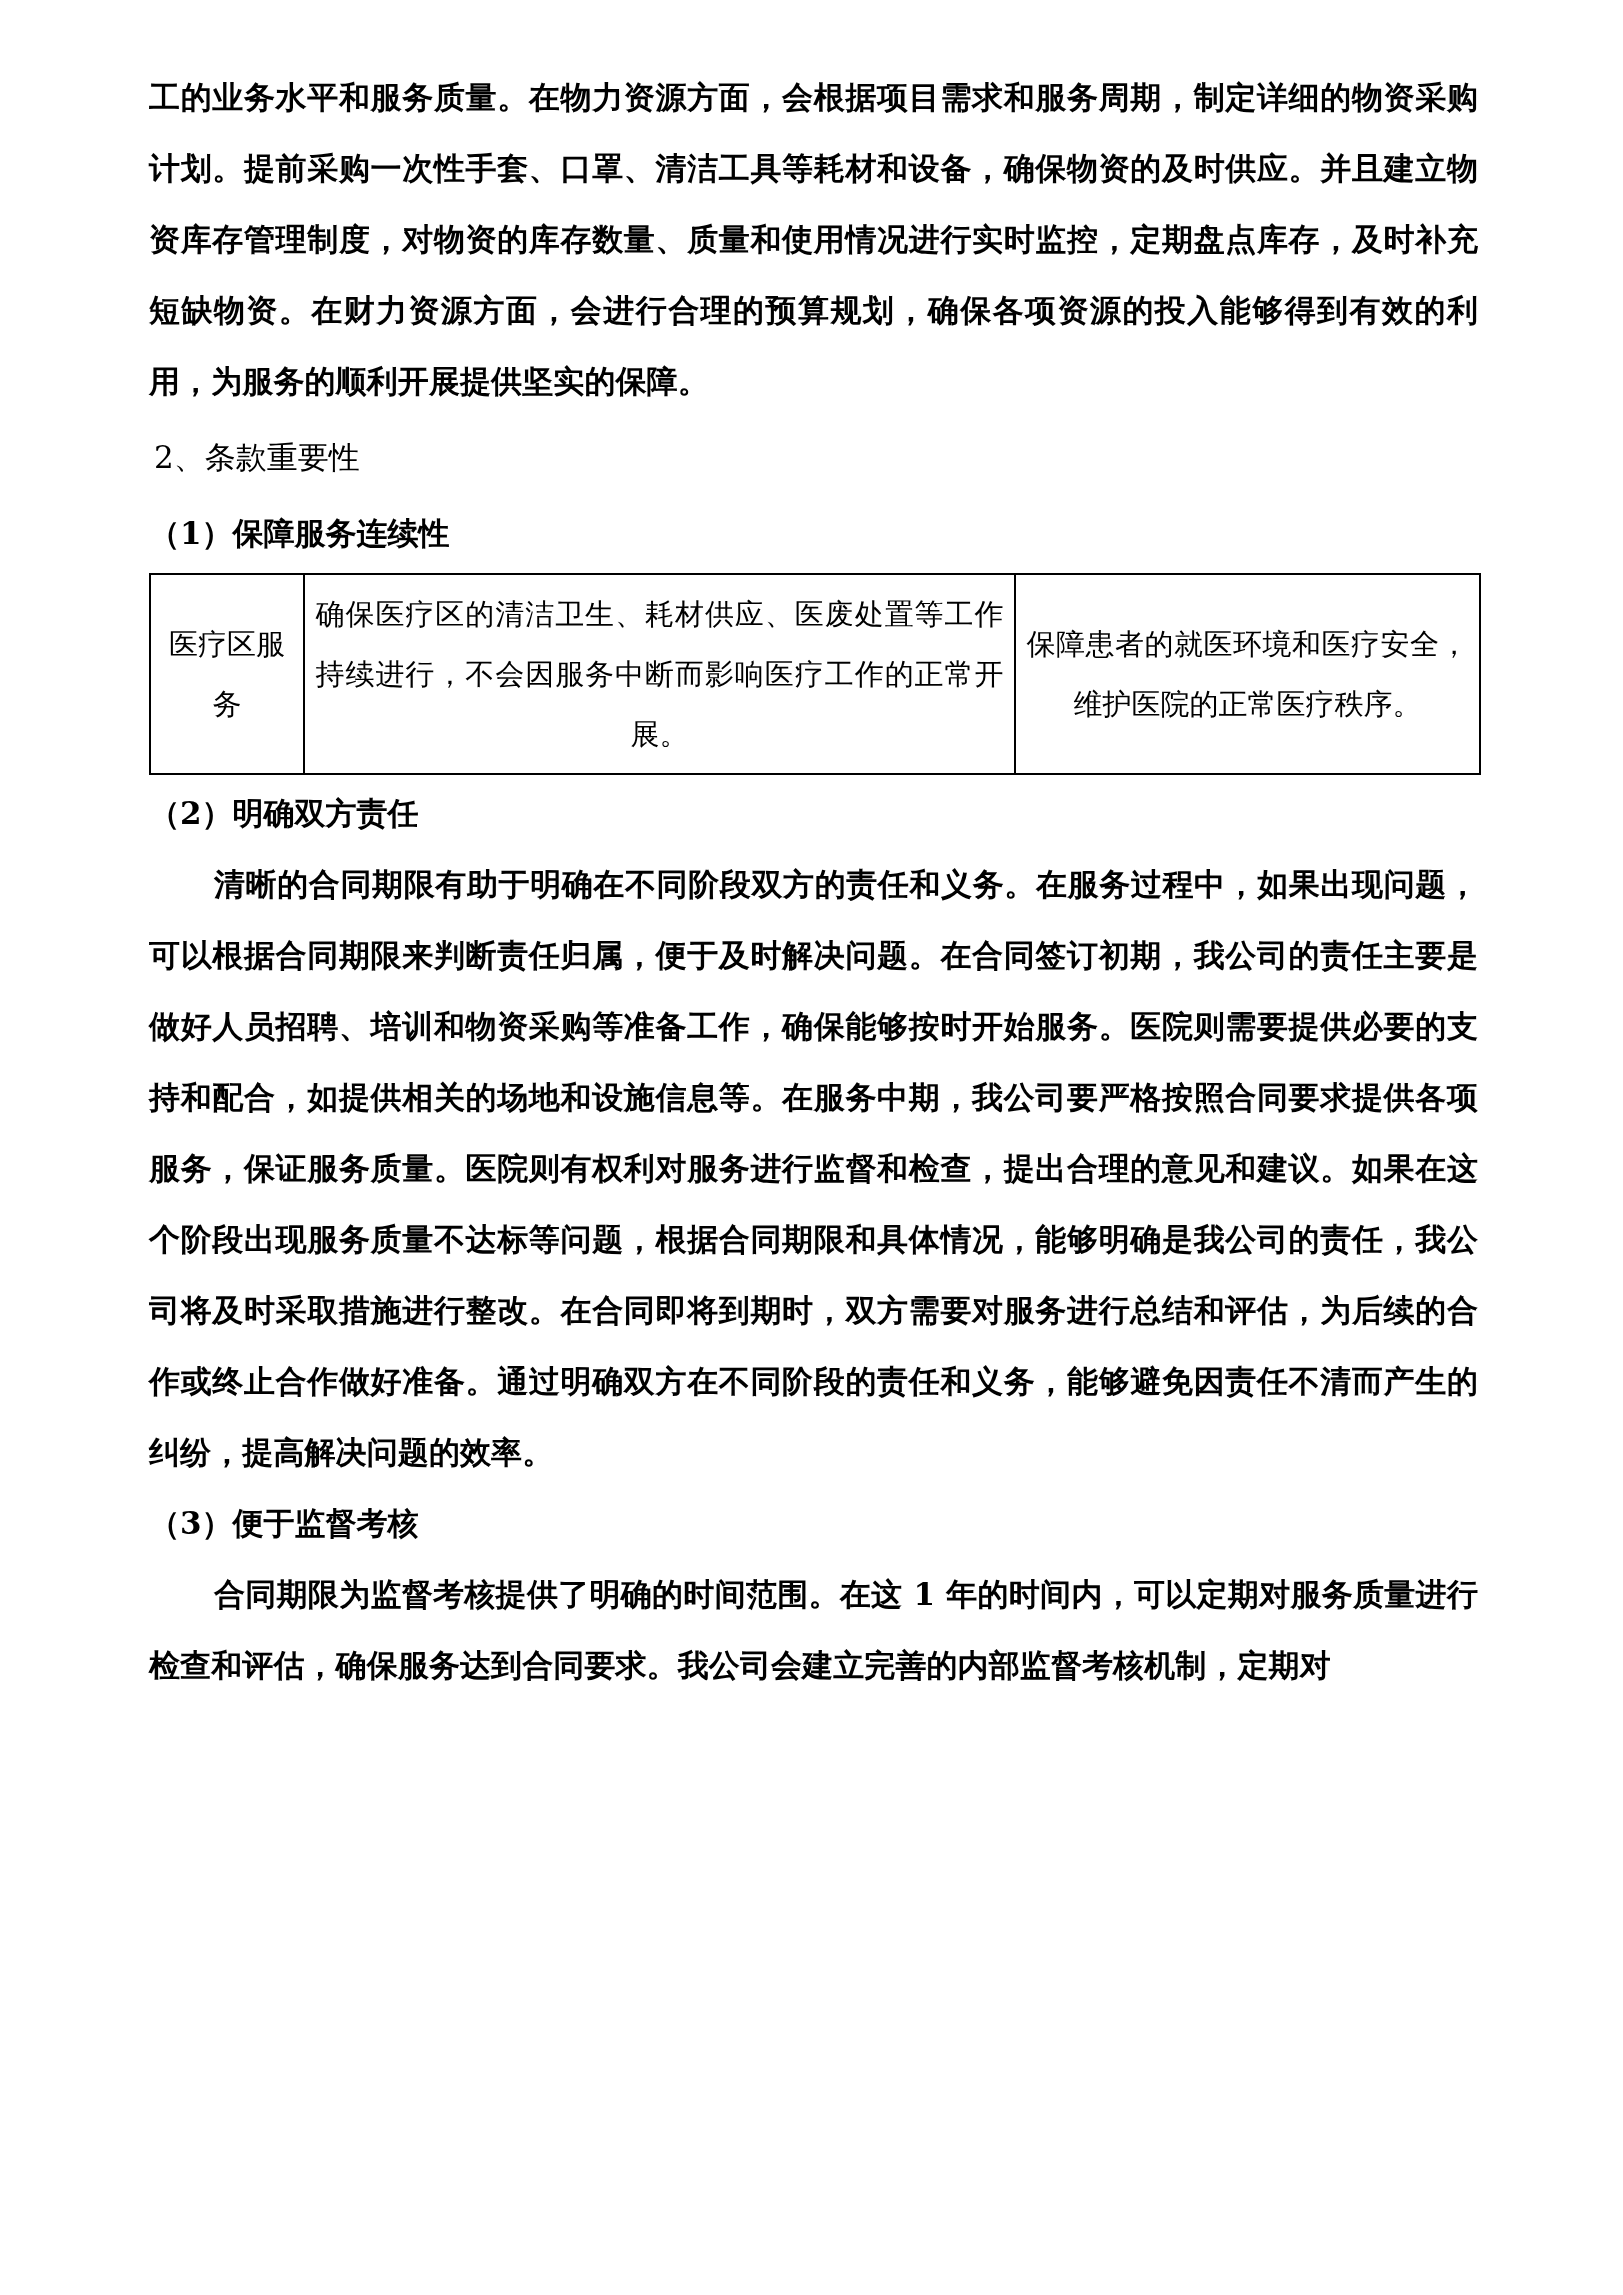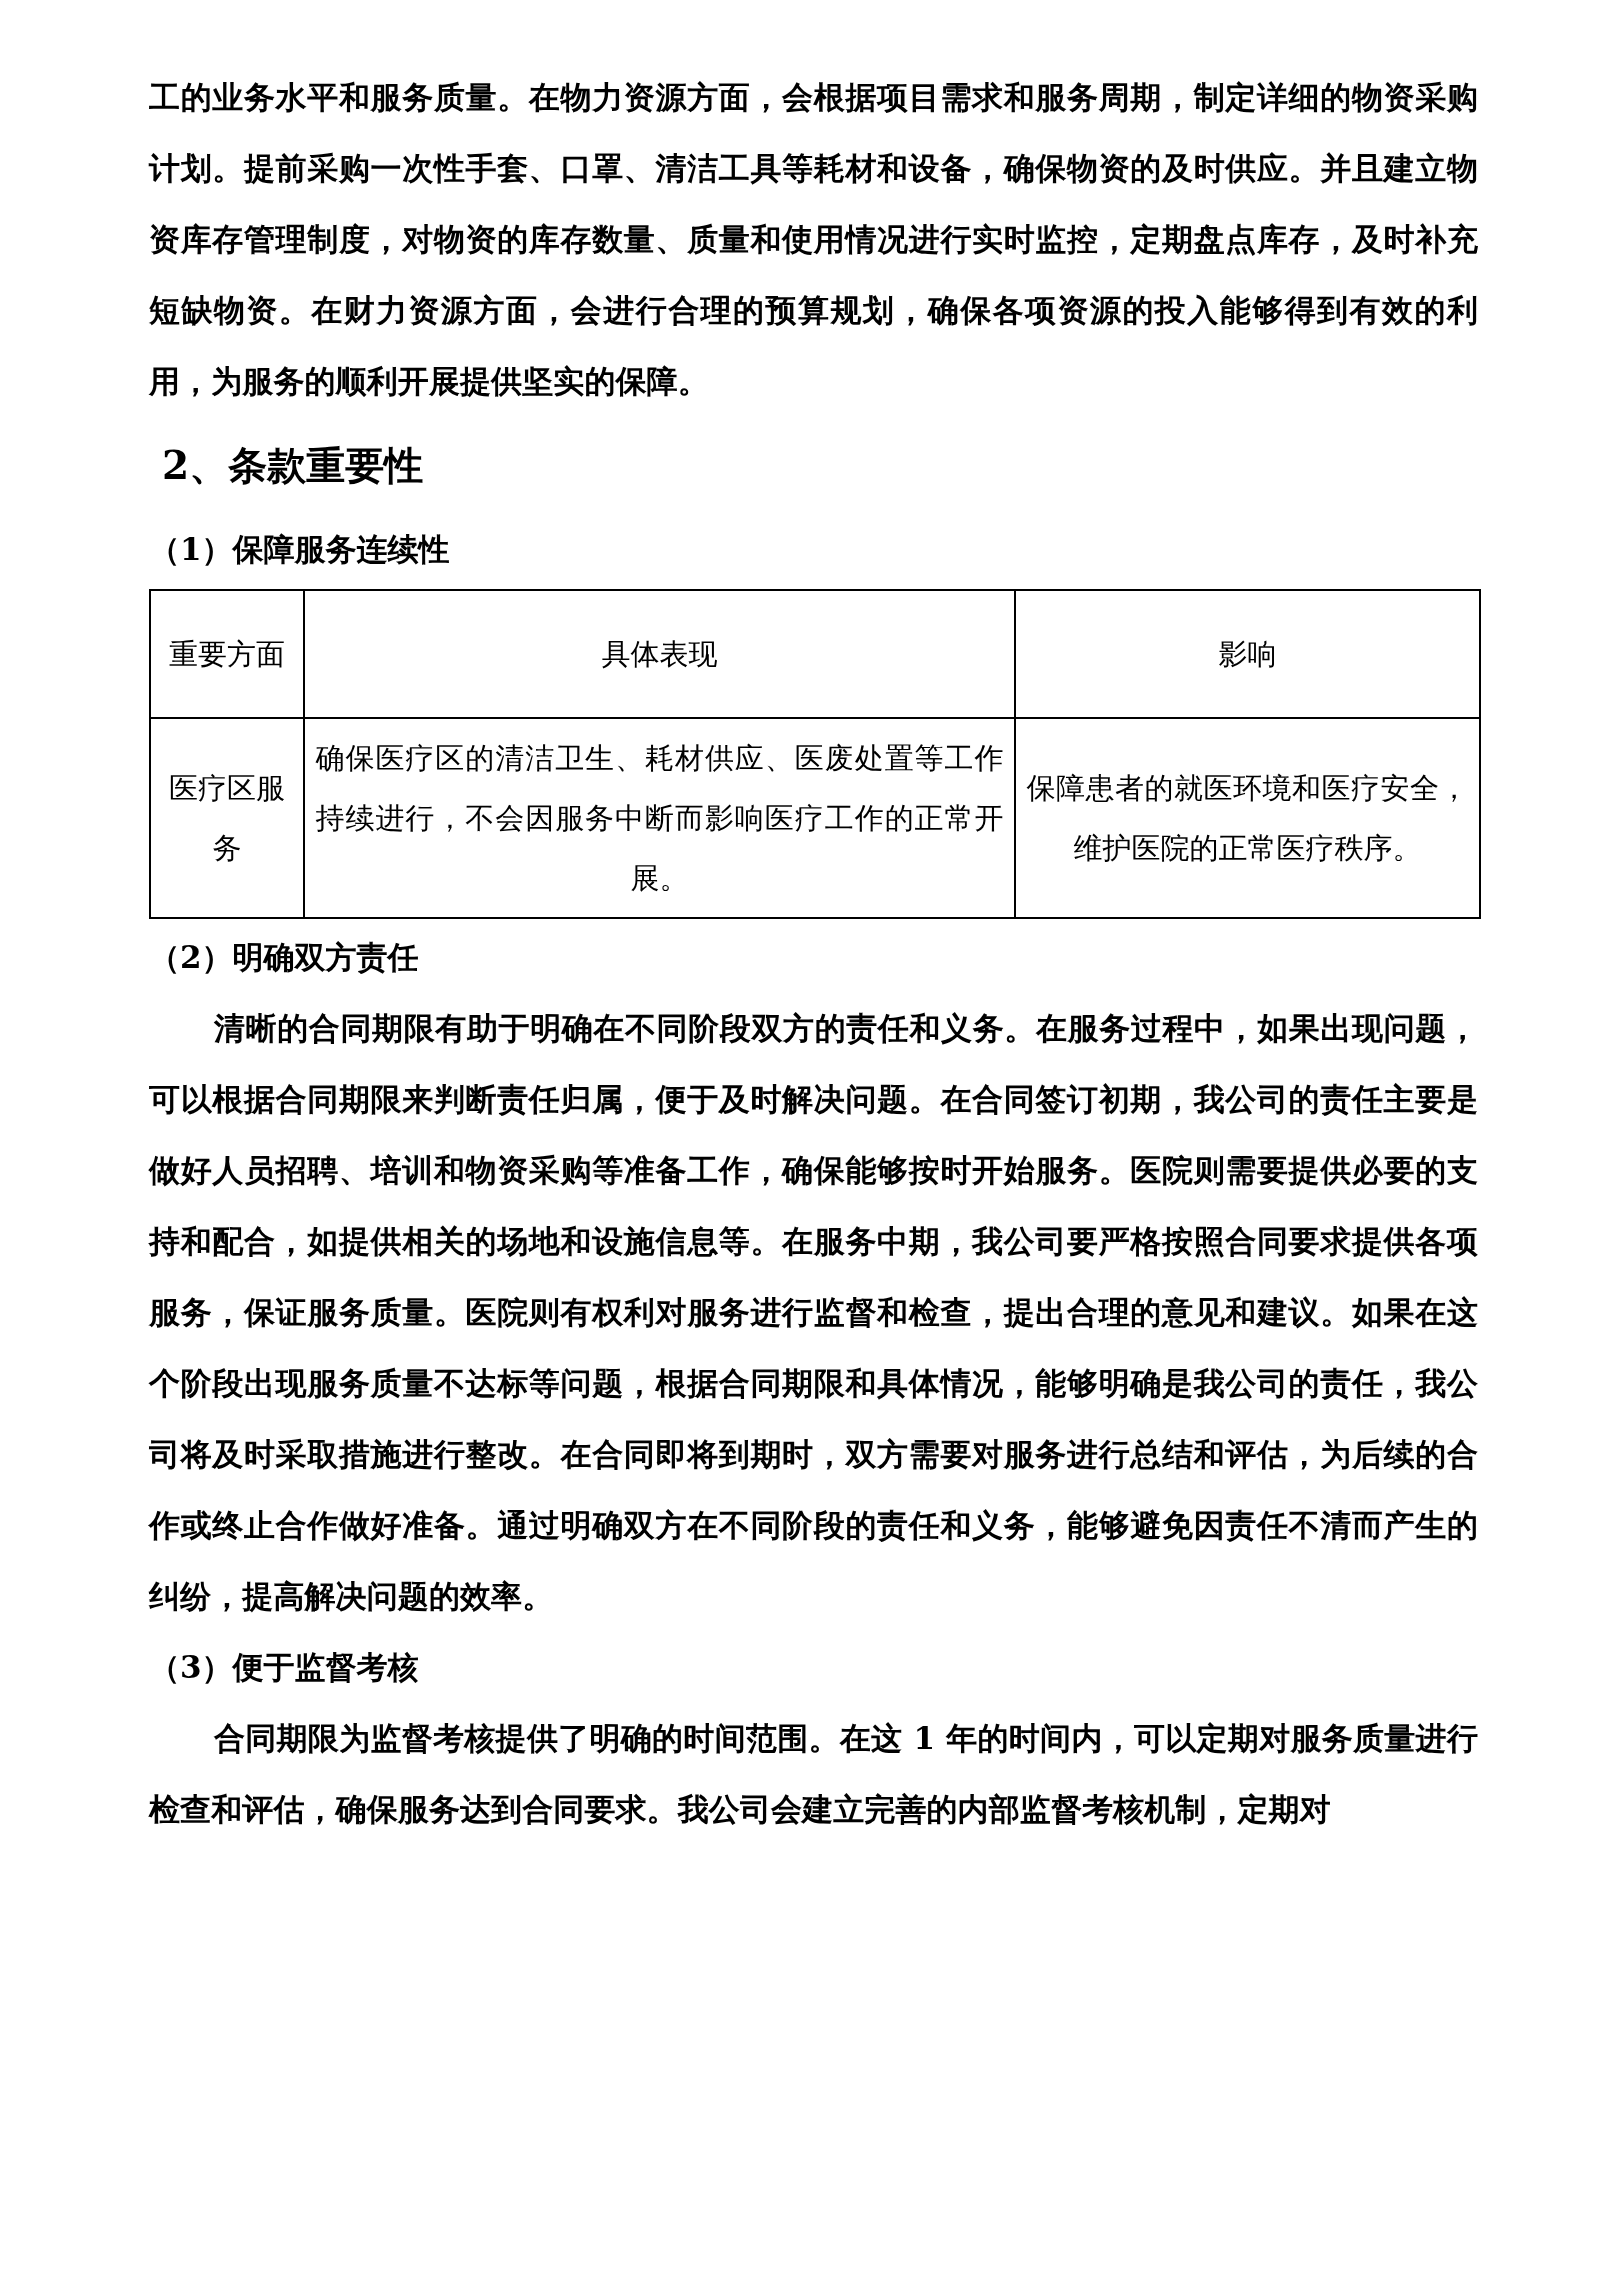--- a/index.html
+++ b/index.html
@@ -34,24 +34,24 @@
     margin: 0;
     text-indent: 0;
     font-weight: bold;
   }
   .para.indent {
     text-indent: 65px;
   }
 
   
   .heading-num {
-    font-size: 39px;
+    font-size: 31px;
     line-height: 71px;
-    font-weight: bold;
-    margin: 13px;
+    font-weight: normal;
+    margin: 5px;
     text-indent: 0;
   }
   .heading-sub {
     font-size: 31px;
     line-height: 71px;
     font-weight: bold;
     margin: 0;
     text-indent: 0;
   }
 
@@ -102,31 +102,20 @@
 
   <p class="para">工的业务水平和服务质量。在物力资源方面，会根据项目需求和服务周期，制定详细的物资采购计划。提前采购一次性手套、口罩、清洁工具等耗材和设备，确保物资的及时供应。并且建立物资库存管理制度，对物资的库存数量、质量和使用情况进行实时监控，定期盘点库存，及时补充短缺物资。在财力资源方面，会进行合理的预算规划，确保各项资源的投入能够得到有效的利用，为服务的顺利开展提供坚实的保障。</p>
 
   <p class="heading-num">2、条款重要性</p>
 
   <p class="heading-sub">（1）保障服务连续性</p>
 
   <div class="tbl-wrap">
     <table class="imp-table">
       <tbody>
-        <tr class="hdr">
-          <td class="c-aspect">
-            <span class="cell-text">重要方面</span>
-          </td>
-          <td class="c-detail">
-            <span class="cell-text">具体表现</span>
-          </td>
-          <td class="c-impact">
-            <span class="cell-text">影响</span>
-          </td>
-        </tr>
 
         <tr class="r1">
           <td class="c-aspect">
             <span class="cell-text">医疗区服务</span>
           </td>
           <td class="c-detail">
             <span class="cell-text justified">确保医疗区的清洁卫生、耗材供应、医废处置等工作持续进行，不会因服务中断而影响医疗工作的正常开展。</span>
           </td>
           <td class="c-impact">
             <span class="cell-text justified">保障患者的就医环境和医疗安全，维护医院的正常医疗秩序。</span>

